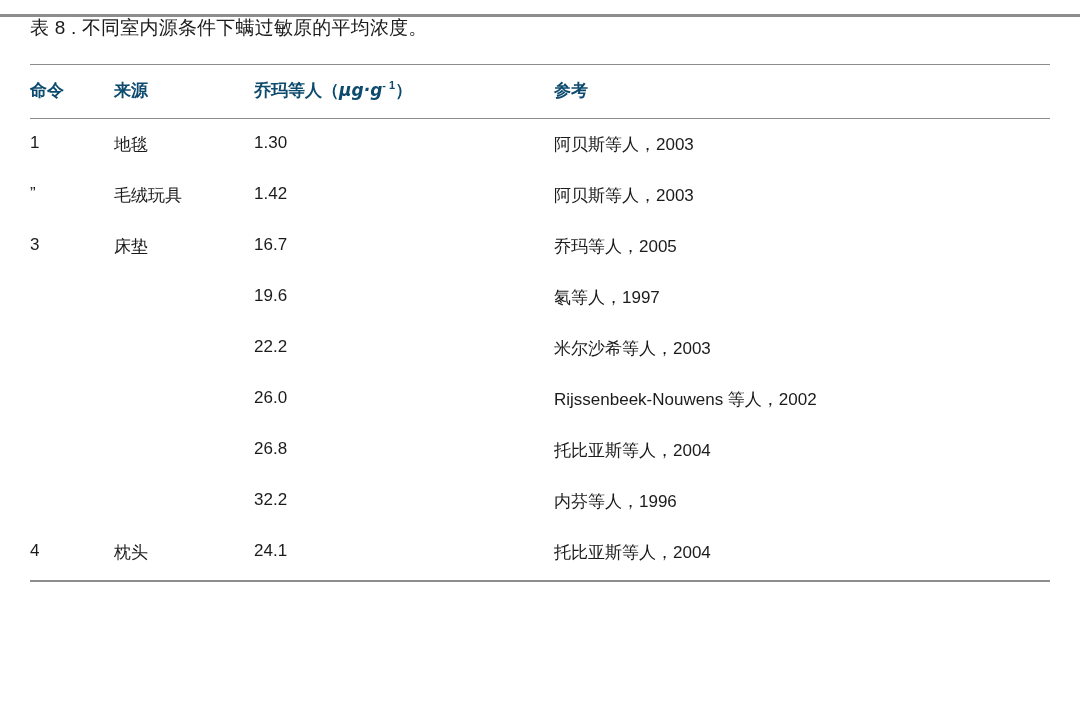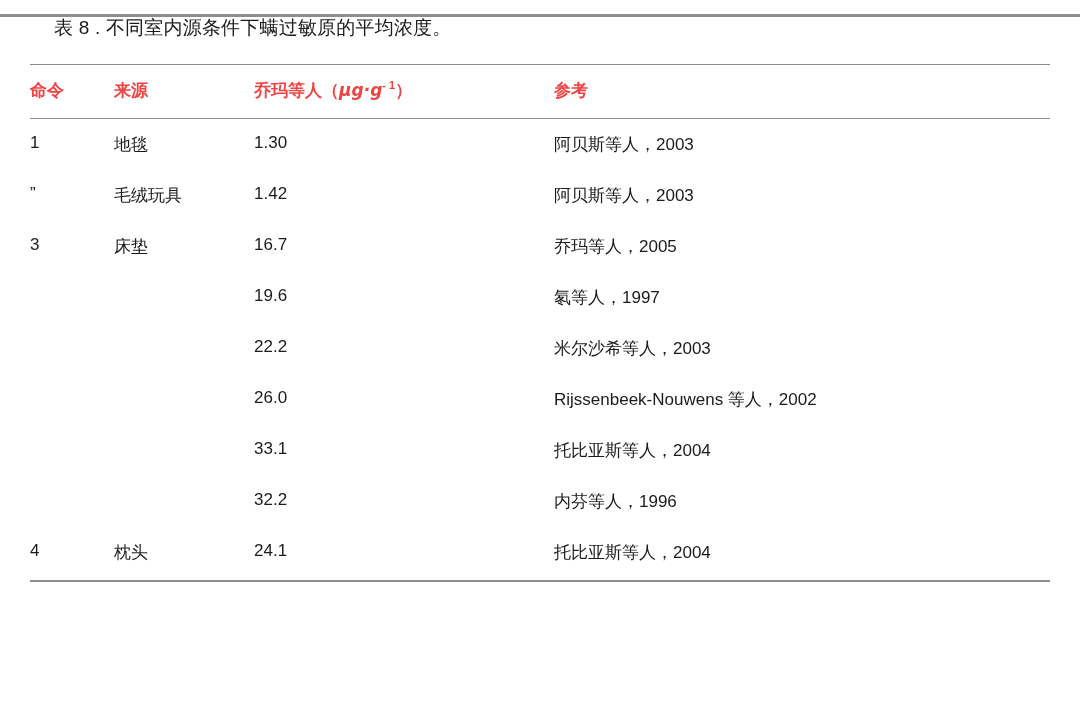--- a/index.html
+++ b/index.html
@@ -28,33 +28,32 @@
     width: 1080px;
     height: 3px;
     background: #8d8d8d;
   }
   .caption {
     margin-top: 14px;
     font-size: 19px;
     line-height: 28px;
     color: #1b1b1b;
     letter-spacing: 0.2px;
-    margin-left: 24px;
   }
   table.data {
     margin-top: 22px;
     width: 1020px;
     border-collapse: collapse;
     table-layout: fixed;
   }
   table.data thead th {
     text-align: left;
     font-size: 17px;
     font-weight: bold;
-    color: #ef4444;
+    color: #0c4a6e;
     padding: 14px 0 16px 0;
     border-top: 1.6px solid #8d8d8d;
     border-bottom: 1.6px solid #8d8d8d;
     vertical-align: bottom;
   }
   table.data tbody td {
     font-size: 17px;
     color: #1b1b1b;
     padding: 14px 0 14px 0;
     vertical-align: top;
@@ -142,21 +141,21 @@
       </tr>
       <tr>
         <td></td>
         <td></td>
         <td>26.0</td>
         <td class="ref">Rijssenbeek-Nouwens 等人，2002</td>
       </tr>
       <tr>
         <td></td>
         <td></td>
-        <td>33.1</td>
+        <td>26.8</td>
         <td class="ref">托比亚斯等人，2004</td>
       </tr>
       <tr>
         <td></td>
         <td></td>
         <td>32.2</td>
         <td class="ref">内芬等人，1996</td>
       </tr>
       <tr>
         <td>4</td>

